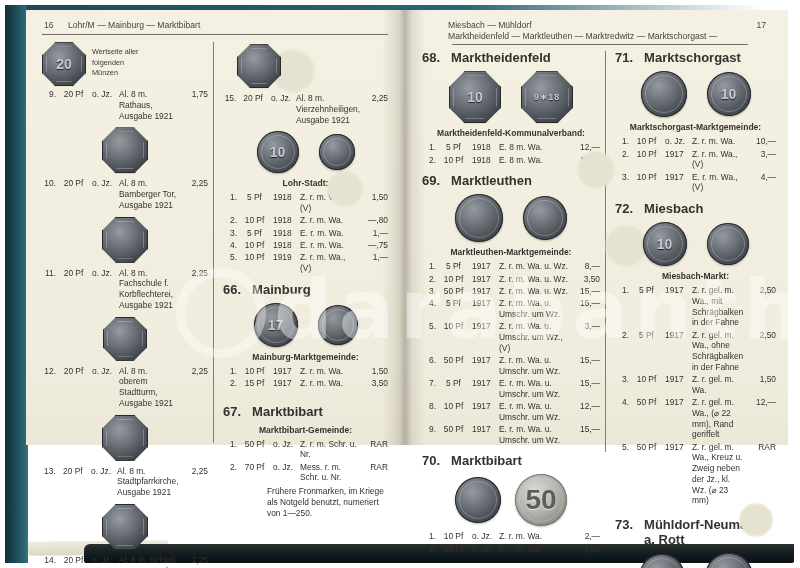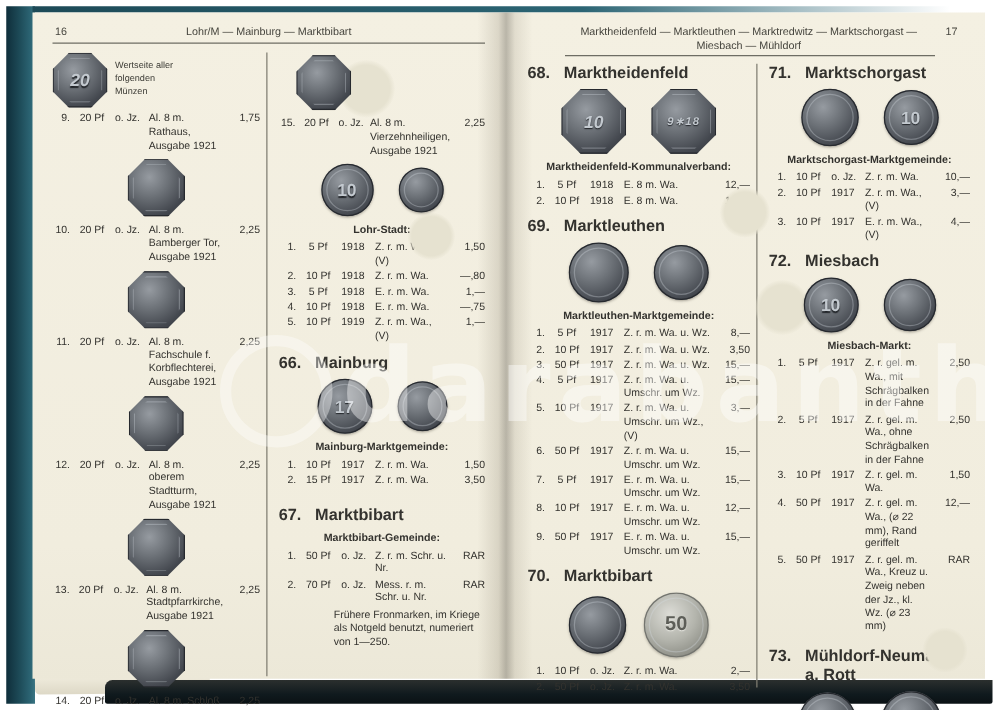--- a/index.html
+++ b/index.html
@@ -9,61 +9,61 @@
   
   .cover-left{position:absolute;left:5px;top:5px;bottom:5px;width:23px;
     background:linear-gradient(90deg,#0f2e3a,#1d4a57 45%,#2c6574 85%,#3a7482);}
   .cover-top{position:absolute;left:26px;top:5px;height:5px;right:40px;
     background:linear-gradient(90deg,#1d4a57,#2c6574 60%,rgba(44,101,116,0));}
   .cover-bottom{position:absolute;left:84px;right:6px;top:544px;height:19px;
     background:linear-gradient(180deg,#2b2f2e,#101a1e 60%,#0a1114);border-radius:6px 0 2px 2px;}
   .page-curl{position:absolute;left:28px;top:541px;width:140px;height:14px;
     background:linear-gradient(180deg,#efebdc,#ddd8c6);border-radius:0 0 12px 4px;transform:rotate(-.6deg);}
 
-  .pages{position:absolute;left:26px;top:10px;width:762px;height:533px;
+  .pages{position:absolute;left:26px;top:10px;width:762px;height:435px;
     background:linear-gradient(180deg,#f4f0e2,#f1edde 80%,#ece8d8);}
   .pg{position:absolute;top:0;height:100%;box-sizing:border-box;z-index:1;}
   .pg16{left:0;width:368px;padding:10px 6px 0 16px;}
   .pg17{left:382px;width:380px;padding:10px 12px 0 14px;}
   .spine{position:absolute;left:356px;top:0;width:44px;height:100%;z-index:2;pointer-events:none;
     background:linear-gradient(90deg,rgba(90,80,60,0),rgba(90,80,60,.16) 38%,rgba(50,45,35,.30) 52%,rgba(90,80,60,.12) 68%,rgba(90,80,60,0));}
 
   
   .ghost{position:absolute;border-radius:50%;z-index:0;
     background:radial-gradient(circle,#e6e2d0 58%,rgba(230,226,208,0) 72%);}
   .wm{position:absolute;z-index:3;pointer-events:none;mix-blend-mode:lighten;
     color:rgba(255,255,255,.42);font-weight:bold;}
   .wm-text{left:248px;top:252px;font-size:82px;letter-spacing:6px;font-family:"DejaVu Sans",sans-serif;}
   .wm-ring{left:150px;top:258px;width:72px;height:72px;border:9px solid rgba(255,255,255,.38);
     border-radius:50%;mix-blend-mode:lighten;position:absolute;z-index:3;}
 
   
   .phead{position:relative;font-size:8.6px;color:#46453e;line-height:1.3;margin-bottom:1px;}
   .pnum-l{position:absolute;left:2px;top:0;}
   .pnum-r{position:absolute;right:10px;top:0;}
-  .ptitle{text-align:center;padding:0 26px;}
+  .ptitle{text-align:left;padding:0 26px;}
   .prule{border:none;border-top:1px solid #6e6d64;margin:3px 0 7px;}
   .pg17 .prule{margin:2px 28px 6px 30px;}
 
   
   .cols{display:flex;align-items:stretch;height:calc(100% - 24px);}
   .pg16 .c1{width:166px;}
   .pg17 .c1{width:178px;}
   .vr{width:1px;background:#807e72;margin-left:5px;}
   .c2{flex:1;padding-left:9px;min-width:0;}
 
   
   .coins{display:flex;justify-content:center;align-items:center;gap:20px;margin:2px 0 5px;position:relative;}
   .coin{position:relative;border-radius:50%;display:flex;align-items:center;justify-content:center;
     background:radial-gradient(circle at 38% 32%,#969ba1 0%,#6b7076 38%,#44484f 72%,#2d3137 100%);
     color:#c3c9cf;font-weight:bold;text-shadow:0 1px 1px #1e2125;flex:none;
     box-shadow:inset 0 0 0 1px #26292e,0 1px 2px rgba(40,35,25,.35);}
   .coin::before{content:"";position:absolute;inset:4px;border:1px solid rgba(215,222,228,.32);border-radius:50%;}
   .coin.oct,.coin.oct::before{border-radius:0;
-    clip-path:polygon(30% 0,70% 0,100% 30%,100% 70%,70% 100%,30% 100%,0 70%,0 30%);font-style:italic;}
+    clip-path:polygon(30% 0,70% 0,100% 30%,100% 70%,70% 100%,30% 100%,0 70%,0 30%);}
   .coin.light{background:radial-gradient(circle at 40% 33%,#dcdcd6 0%,#b3b4ac 45%,#8b8c84 78%,#6f706a 100%);
     color:#5d5e58;text-shadow:0 1px 1px #e8e8e2;box-shadow:inset 0 0 0 1px #73746e,0 1px 2px rgba(40,35,25,.3);}
   .coin span{font-size:14px;}
   .coin.small-label span{font-size:9px;letter-spacing:1px;}
   .d36{width:36px;height:36px}.d40{width:40px;height:40px}.d42{width:42px;height:42px}
   .d44{width:44px;height:44px}.d46{width:46px;height:46px}.d48{width:48px;height:48px}.d52{width:52px;height:52px}
 
   
   .blk{margin-bottom:6px;}
   .b9coins{display:flex;align-items:flex-start;gap:6px;justify-content:flex-start;margin-bottom:3px;}
@@ -338,22 +338,22 @@
   </div>
 
   <div class="pg pg17">
     <div class="ghost" style="left:168px;top:140px;width:40px;height:40px"></div>
     <div class="ghost" style="left:196px;top:214px;width:44px;height:44px"></div>
     <div class="ghost" style="left:330px;top:492px;width:36px;height:36px"></div>
 
     <div class="phead">
       <span class="pnum-r">17</span>
       <div class="ptitle">
+        <div>Miesbach — Mühldorf</div>
         <div>Marktheidenfeld — Marktleuthen — Marktredwitz — Marktschorgast —</div>
-        <div>Miesbach — Mühldorf</div>
       </div>
     </div>
     <hr class="prule">
 
     <div class="cols">
 
       <div class="c1">
 
         <section class="sec">
           <h2 class="sec-h">
@@ -482,21 +482,21 @@
         <section class="sec">
           <h2 class="sec-h">
             <span class="sec-num">70.</span>
             <span class="sec-title">Marktbibart</span>
           </h2>
           <div class="coins" style="gap:14px">
             <div class="coin d46">
                 <span></span>
               </div>
             <div class="coin light d52">
-                <span style="font-size:16px">50</span>
+                <span style="font-size:28px">50</span>
               </div>
           </div>
           <div>
 
               <div class="crow">
                 <span class="c-n">1.</span>
                 <span class="c-pf">10 Pf</span>
                 <span class="c-yr">o. Jz.</span>
                 <span class="c-desc">Z. r. m. Wa.</span>
                 <span class="c-price">2,—</span>

